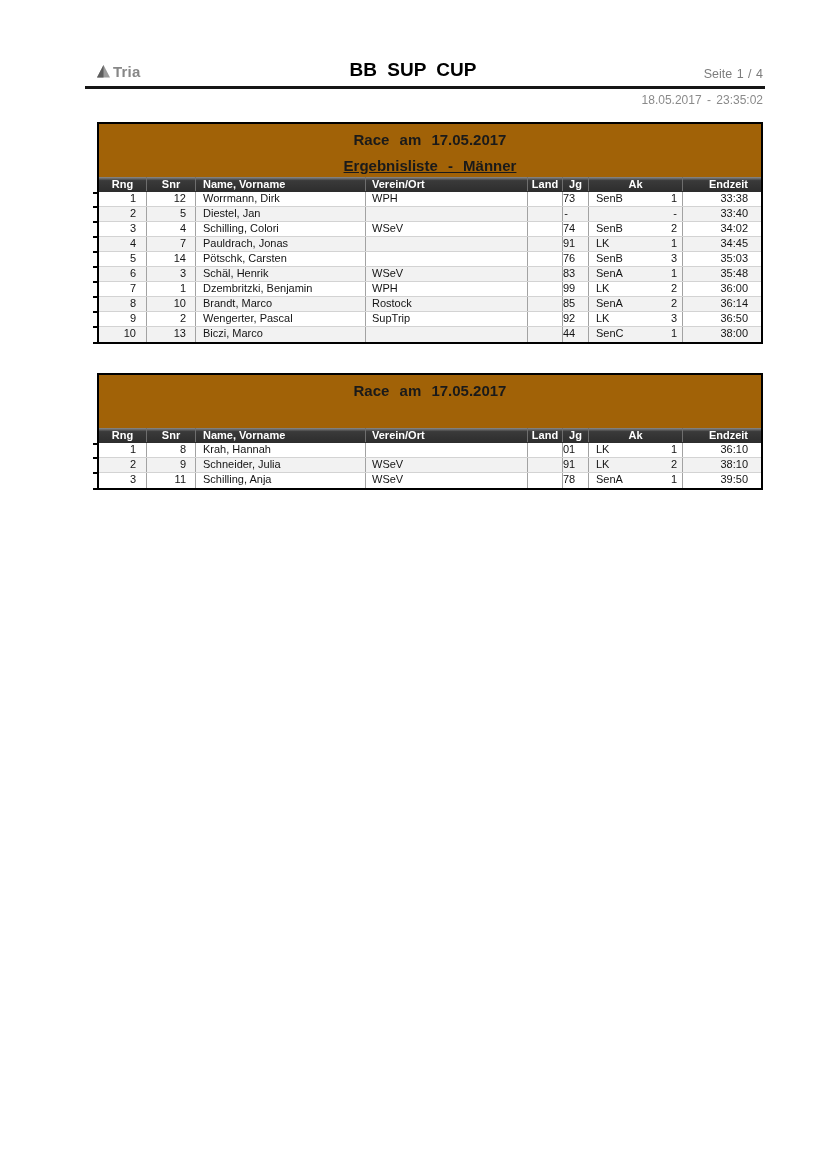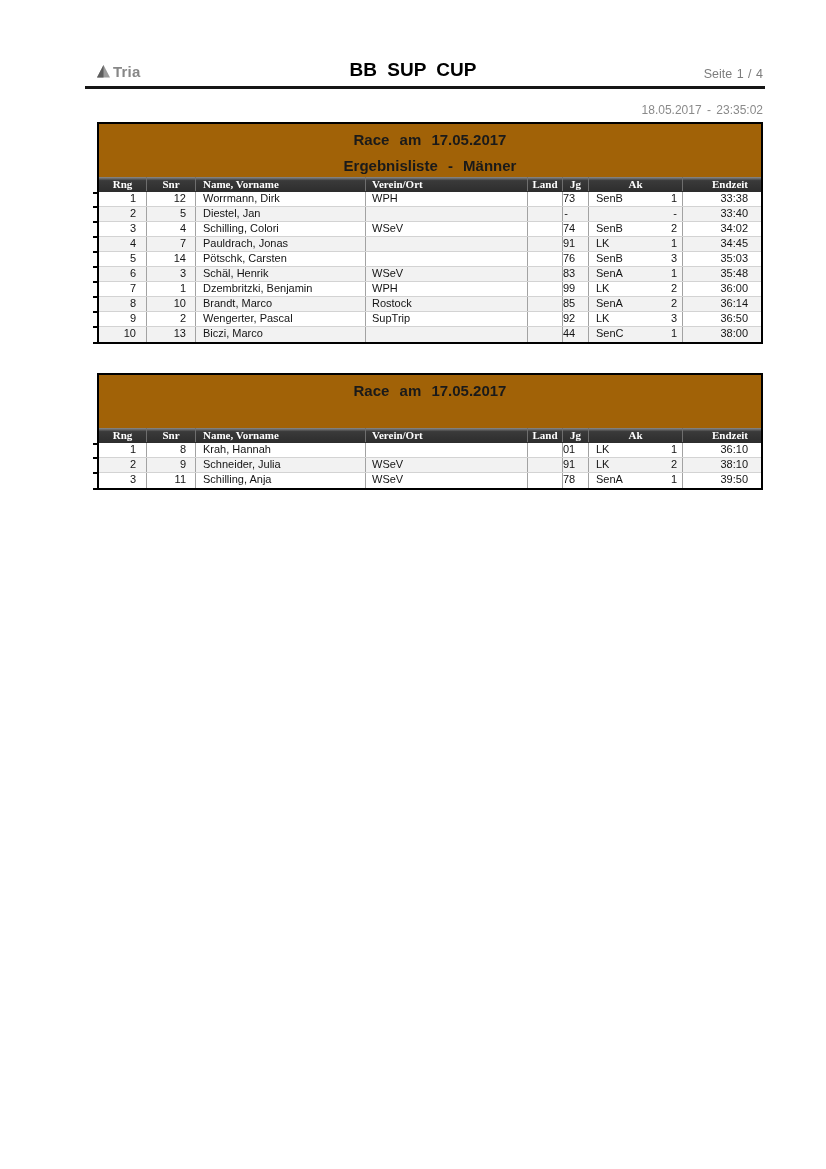--- a/index.html
+++ b/index.html
@@ -8,35 +8,35 @@
   .page { position:relative; width:826px; height:1169px; background:#ffffff; overflow:hidden; }
 
   
   .logo { position:absolute; left:96px; top:63px; display:flex; align-items:center; gap:2px; }
   .logo svg { display:block; }
   .logo-text { font-size:15px; font-weight:bold; color:#878787; letter-spacing:0.2px; }
   .doc-title { position:absolute; left:0; right:0; top:59px; text-align:center;
                font-size:19px; font-weight:bold; word-spacing:5px; color:#000; }
   .page-number { position:absolute; right:63px; top:67px; font-size:12.5px; color:#7c7c7c; word-spacing:1px; }
   .header-rule { position:absolute; left:85px; top:86px; width:680px; height:3px; background:#151515; }
-  .print-datetime { position:absolute; right:63px; top:103px; font-size:12px; color:#8a8a8a; word-spacing:2px; }
+  .print-datetime { position:absolute; right:63px; top:93px; font-size:12px; color:#8a8a8a; word-spacing:2px; }
 
   
   .tables-root { position:absolute; left:97px; top:122px; width:666px; }
   .tbl { width:666px; border:2px solid #000; background:#a16207; }
   .tbl + .tbl { margin-top:29px; }
 
   .tbl-head { height:53px; text-align:center; }
   .tbl-title { padding-top:7px; font-size:15px; font-weight:bold; word-spacing:6px; }
-  .tbl-subtitle { padding-top:9px; font-size:15px; font-weight:bold; word-spacing:6px; }
+  .tbl-subtitle { padding-top:9px; font-size:15px; font-weight:bold; word-spacing:6px;text-decoration:underline; }
 
   .hdr-row { position:relative; display:flex; height:15px;
              background:linear-gradient(180deg,#8b8b8b 0%,#3a3a3a 24%,#2d2d2d 100%);
              color:#fff; font-weight:bold; }
-  .hc { height:14px; line-height:15px; font-size:11px; border-right:1px solid #6e6e6e; overflow:hidden; white-space:nowrap;font-family:Liberation Serif, serif; }
+  .hc { height:14px; line-height:15px; font-size:11px; border-right:1px solid #6e6e6e; overflow:hidden; white-space:nowrap; }
   .hdr-row .hc:last-child { border-right:none; }
 
   .row { position:relative; display:flex; height:15px; border-bottom:1px solid #d3d3d3; background:#fff; }
   .row.alt { background:#f2f2f2; }
   .rows .row:last-child { border-bottom:none; height:15px; }
   .cell { height:100%; line-height:13.5px; font-size:11px; border-right:1px solid #a2a2a2;
           overflow:hidden; white-space:nowrap; color:#141414; }
   .row .cell:last-child { border-right:none; }
 
   

